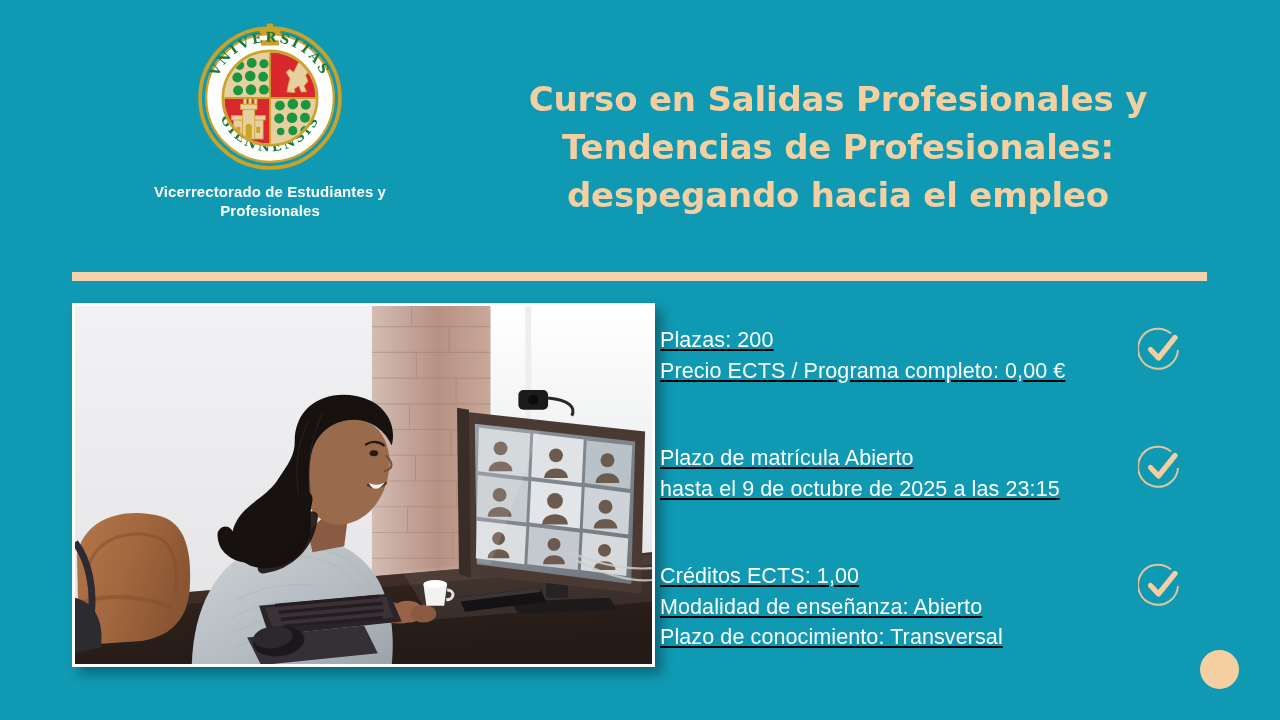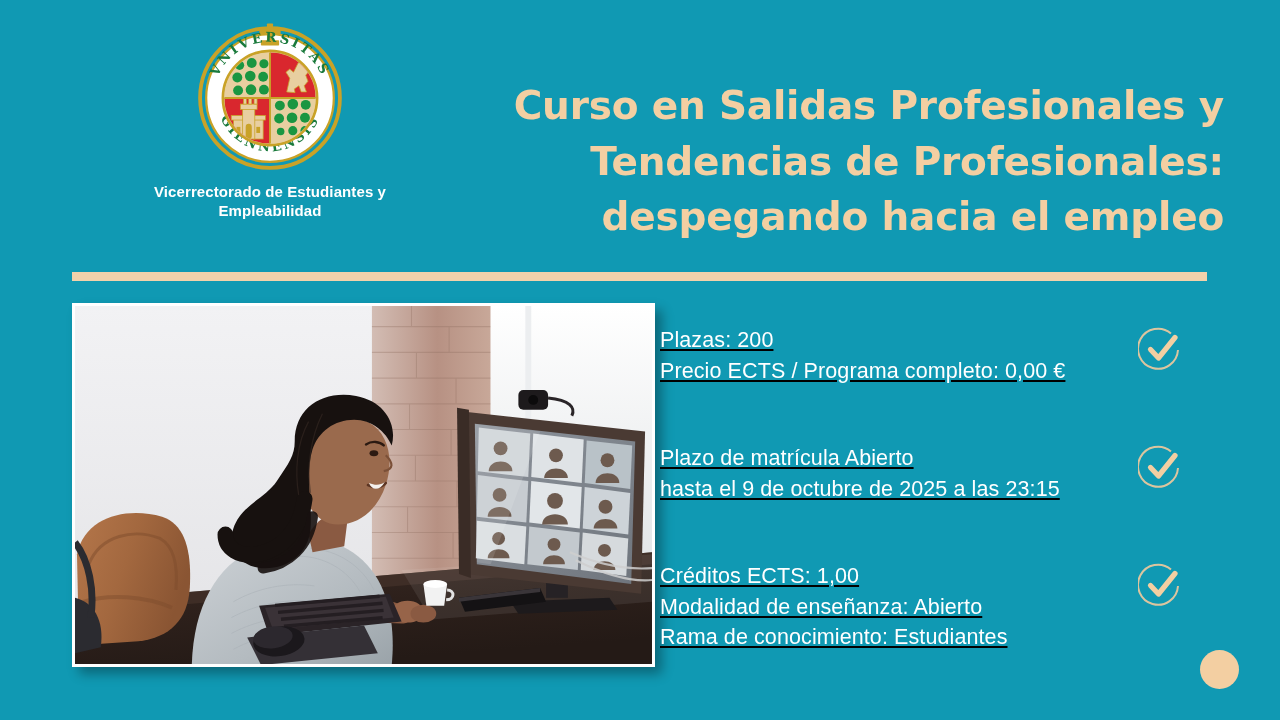--- a/index.html
+++ b/index.html
@@ -42,25 +42,25 @@
     font-weight: bold;
     line-height: 1.28;
     letter-spacing: 0.1px;
   }
 
   .course-title {
     position: absolute;
     left: 452px;
     top: 52px;
     width: 772px;
-    text-align: right;
+    text-align: center;
     color: #f3cfa2;
     font-family: "DejaVu Sans", sans-serif;
     font-weight: bold;
-    font-size: 39px;
+    font-size: 34px;
     line-height: 1.42;
     letter-spacing: -0.2px;
   }
 
   .divider {
     position: absolute;
     left: 72px;
     top: 272px;
     width: 1135px;
     height: 9px;
@@ -226,21 +226,21 @@
           <g stroke="#c9a227" stroke-width="2.5">
             <line x1="100" y1="38" x2="100" y2="162"></line>
             <line x1="38" y1="100" x2="162" y2="100"></line>
           </g>
         </g>
       </svg>
     </span>
 
     <div class="brand-text">
       <span>Vicerrectorado de Estudiantes y</span><br>
-      <span>Empleabilidad</span>
+      <span>Profesionales</span>
     </div>
   </div>
 
   <h1 class="course-title">
     <span>Curso en Salidas Profesionales y</span><br>
     <span>Tendencias de Profesionales:</span><br>
     <span>despegando hacia el empleo</span>
   </h1>
 
   <div class="divider"></div>
@@ -471,21 +471,21 @@
           <path d="M33 8.5 A20 20 0 1 0 40 25" fill="none" stroke="#dcc59f" stroke-width="2"></path>
           <path d="M12.5 24.5 L20.5 33 L37 12.5" fill="none" stroke="#f3cfa2" stroke-width="5.2" stroke-linecap="round" stroke-linejoin="round"></path>
         </svg>
       </span>
     </div>
 
     <div class="info-row">
       <div class="info-text">
         <span class="line">Créditos ECTS: 1,00</span>
         <span class="line">Modalidad de enseñanza: Abierto</span>
-        <span class="line">Rama de conocimiento: Estudiantes</span>
+        <span class="line">Plazo de conocimiento: Transversal</span>
       </div>
       <span class="check-icon">
         <svg viewBox="0 0 46 46" width="46" height="46" xmlns="http://www.w3.org/2000/svg" aria-hidden="true">
           <path d="M33 8.5 A20 20 0 1 0 40 25" fill="none" stroke="#dcc59f" stroke-width="2"></path>
           <path d="M12.5 24.5 L20.5 33 L37 12.5" fill="none" stroke="#f3cfa2" stroke-width="5.2" stroke-linecap="round" stroke-linejoin="round"></path>
         </svg>
       </span>
     </div>
 
   </div>

